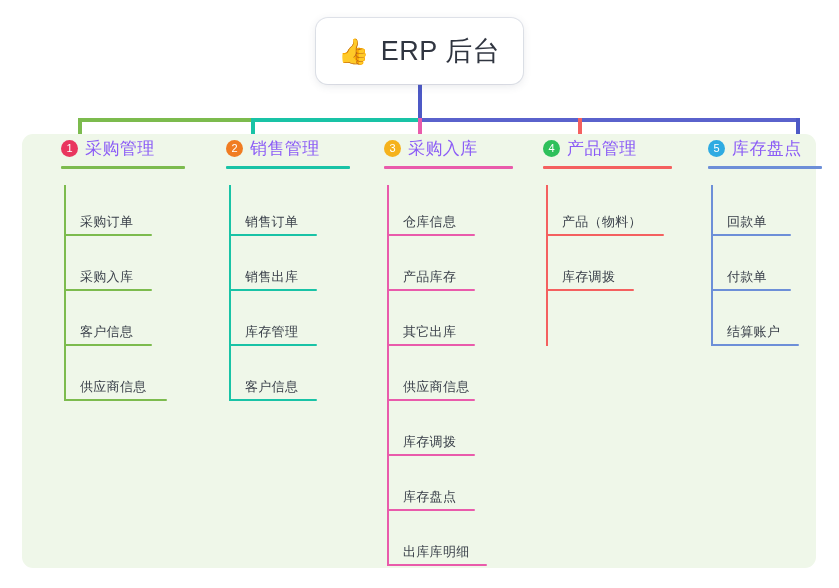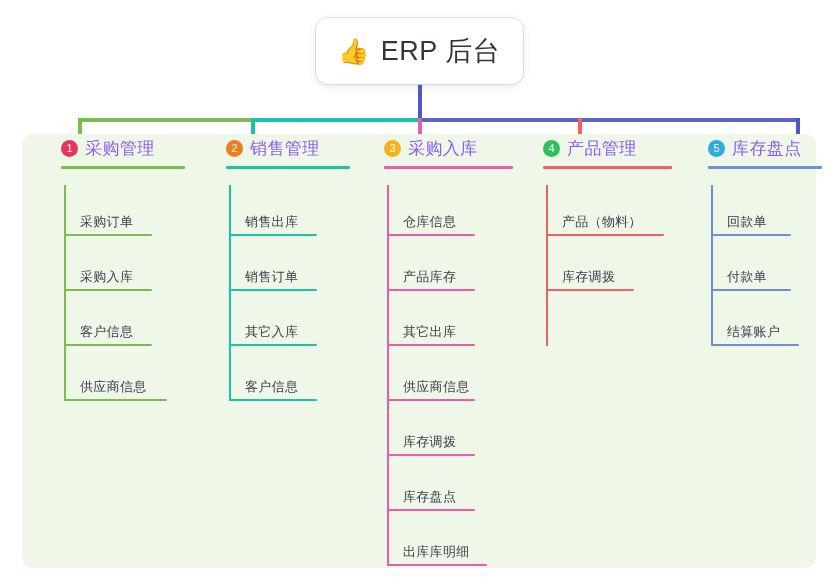--- a/index.html
+++ b/index.html
@@ -203,29 +203,29 @@
       </div>
       <div class="column" style="left: 190px; width: 160px;">
         <div class="col-head">
           <span class="badge" style="background: rgb(240, 124, 34);">2</span>
           <span class="col-label">销售管理</span>
         </div>
         <div class="col-underline" style="background: rgb(25, 195, 166); width: 124px; margin-left: 14px;"></div>
         <div class="leaves">
           <div class="spine" style="background: rgb(25, 195, 166); height: 216px;"></div>
           <div class="leaf">
+            <span class="leaf-text">销售订单</span>
+            <span class="leaf-rule" style="background: rgb(25, 195, 166); width: 88px;"></span>
+          </div>
+          <div class="leaf">
             <span class="leaf-text">销售出库</span>
             <span class="leaf-rule" style="background: rgb(25, 195, 166); width: 88px;"></span>
           </div>
           <div class="leaf">
-            <span class="leaf-text">销售订单</span>
-            <span class="leaf-rule" style="background: rgb(25, 195, 166); width: 88px;"></span>
-          </div>
-          <div class="leaf">
-            <span class="leaf-text">其它入库</span>
+            <span class="leaf-text">库存管理</span>
             <span class="leaf-rule" style="background: rgb(25, 195, 166); width: 88px;"></span>
           </div>
           <div class="leaf">
             <span class="leaf-text">客户信息</span>
             <span class="leaf-rule" style="background: rgb(25, 195, 166); width: 88px;"></span>
           </div>
         </div>
       </div>
       <div class="column" style="left: 348px; width: 165px;">
         <div class="col-head">

